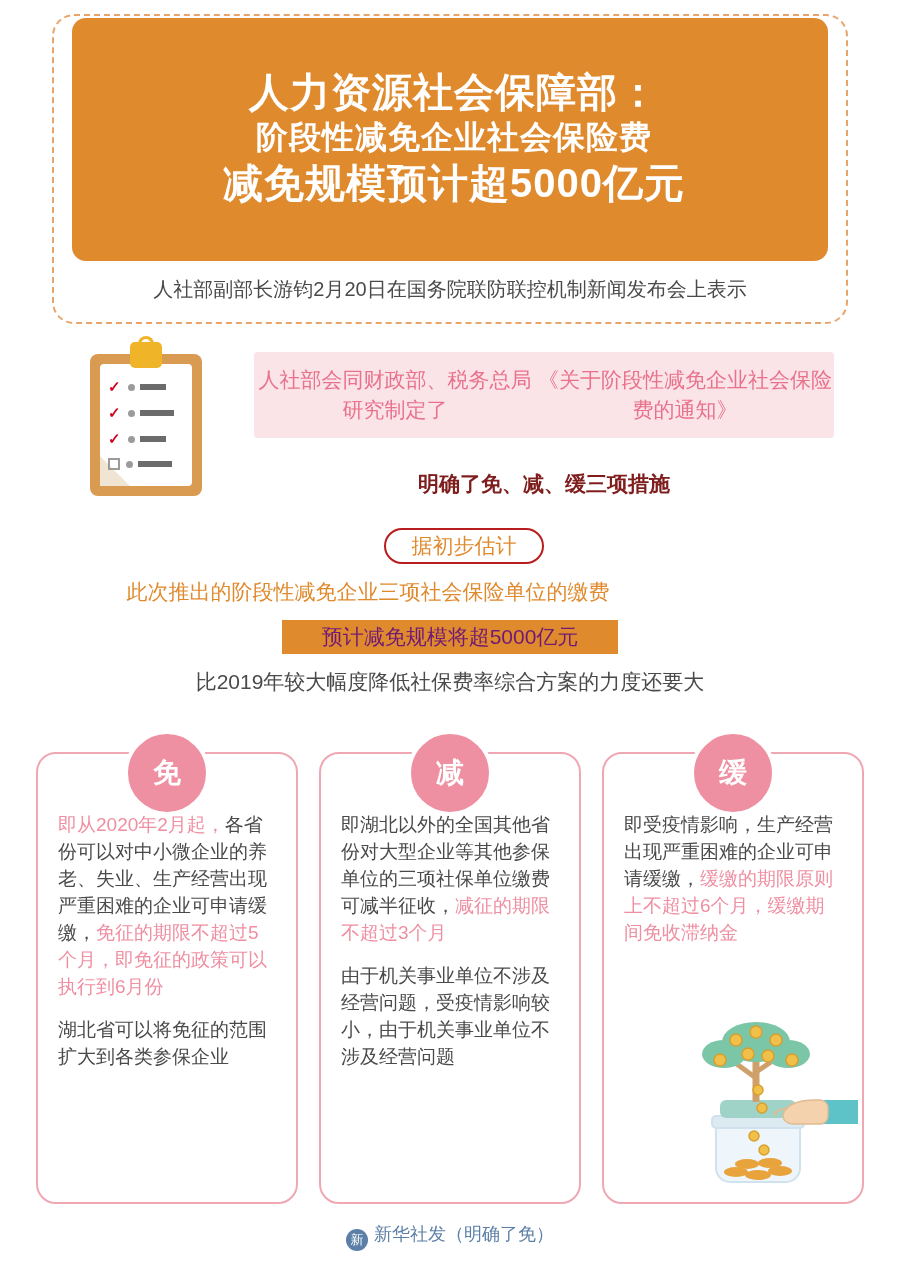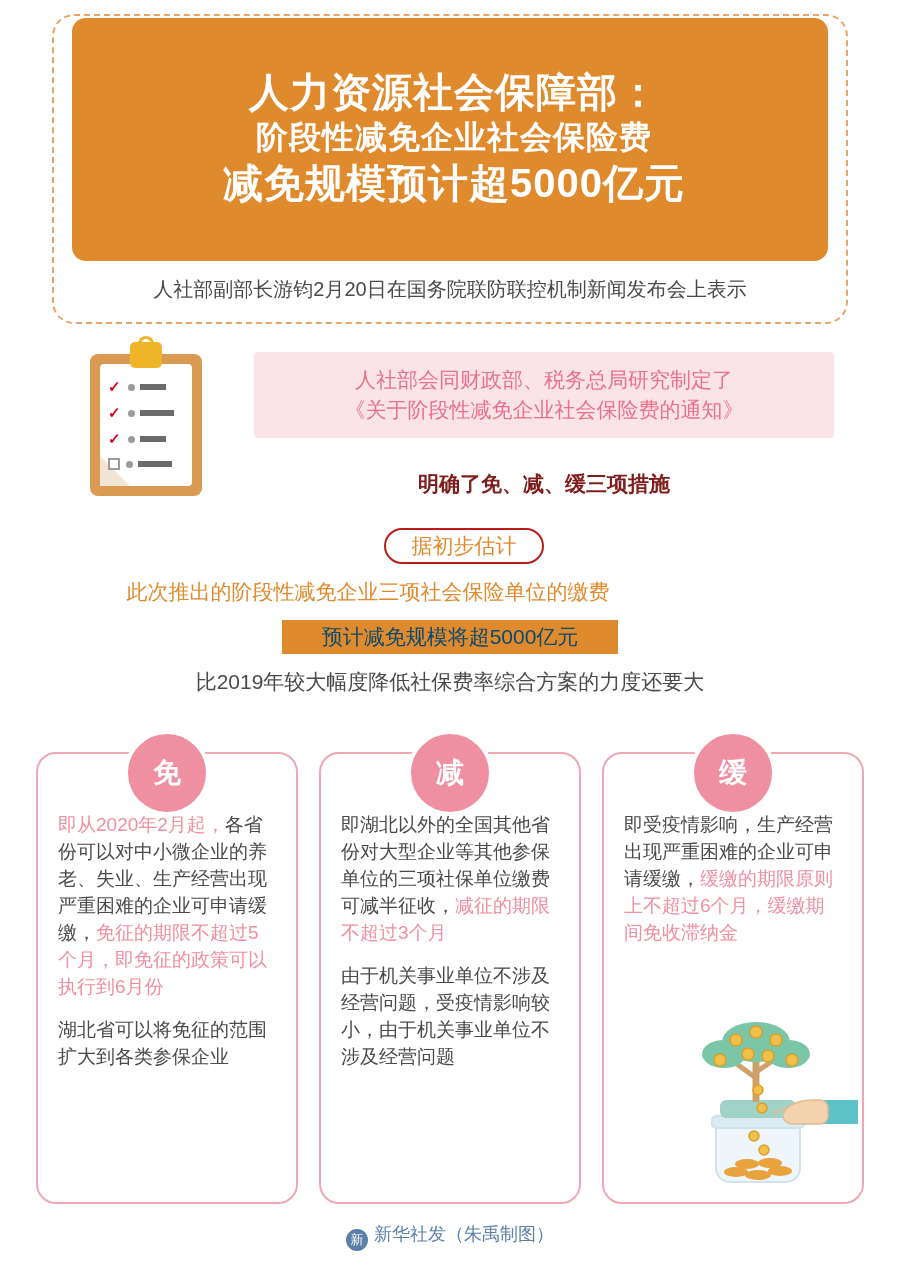--- a/index.html
+++ b/index.html
@@ -112,21 +112,21 @@
     border: 2px solid #9b9b9b;
   }
 
   
   .notice {
     position: absolute;
     left: 254px; top: 352px;
     width: 580px; height: 86px;
     background: #fbe4e8;
     border-radius: 4px;
-    display: flex; flex-direction: column;
+    display: flex; flex-direction: row;
     align-items: center; justify-content: center;
   }
   .notice div {
     color: #e8728c;
     font-size: 21px;
     line-height: 1.45;
     text-align: center;
   }
   .notice-sub {
     position: absolute;
@@ -154,21 +154,21 @@
     left: 0; top: 578px; width: 736px;
     text-align: center;
     font-size: 21px;
     color: #e08a2e;
   }
   .est-highlight {
     position: absolute;
     left: 282px; top: 620px;
     width: 336px; height: 34px;
     background: #e08a2e;
-    color: #0c4a6e;
+    color: #701a75;
     font-size: 21px;
     display: flex; align-items: center; justify-content: center;
   }
   .est-line3 {
     position: absolute;
     left: 0; top: 668px; width: 900px;
     text-align: center;
     font-size: 21px;
     color: #4a4a4a;
   }
@@ -359,14 +359,14 @@
 
         <path d="M200 96 L160 96 a10 10 0 0 0 -10 10 l0 6 a8 8 0 0 0 8 8 l42 0 z" fill="#5ec2c9"></path>
         <path d="M156 96 c-14 0 -26 4 -30 12 c-3 7 2 12 10 12 l26 0 a8 8 0 0 0 8 -8 l0 -8 a8 8 0 0 0 -8 -8 z" fill="#f3d2ad" stroke="#e0bb94" stroke-width="1.5"></path>
         <path d="M130 104 c-8 1 -14 4 -14 8" stroke="#e0bb94" stroke-width="2" fill="none"></path>
       </svg>
     </div>
   </div>
 </div>
 
 <div class="footer">
-  <span class="logo">新</span><span>新华社发（朱禹制图）</span>
+  <span class="logo">新</span><span>新华社发（明确了免）</span>
 </div>
 
 </body></html>

